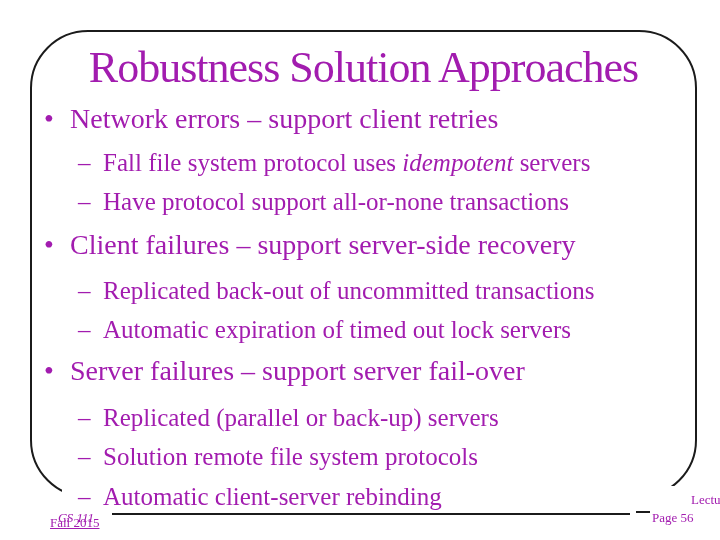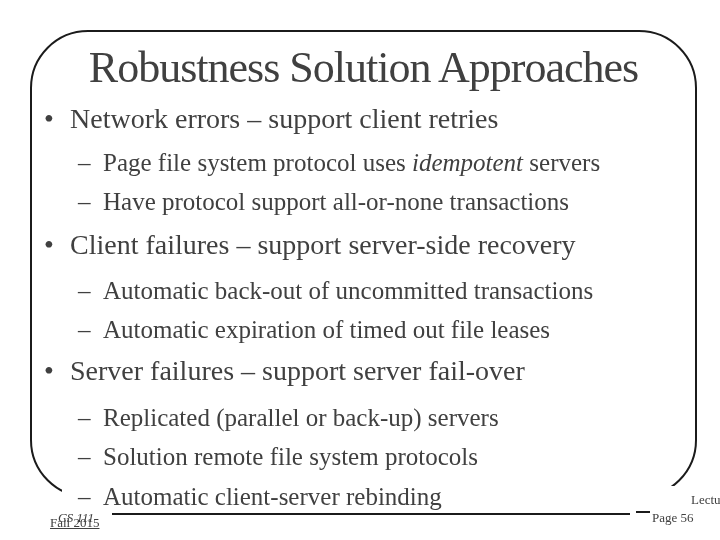--- a/index.html
+++ b/index.html
@@ -1,18 +1,18 @@
 <!DOCTYPE html>
 <html><head>
 <meta charset="utf-8">
 <style>
   html,body { margin:0; padding:0; background:#ffffff; }
   .stage {
     position:relative; width:720px; height:540px; background:#ffffff;
-    color:#404040; font-family:"Liberation Serif", serif; overflow:hidden;
+    color:#a21caf; font-family:"Liberation Serif", serif; overflow:hidden;
   }
   .frame {
     position:absolute; left:30px; top:30px; width:663px; height:464px;
     border:2px solid #1b1b1b; border-radius:58px; z-index:1;
   }
   
   .frame-cover {
     position:absolute; left:62px; top:486px; width:618px; height:27px;
     background:#ffffff; z-index:2;
   }
@@ -43,38 +43,38 @@
   <div class="frame-cover"></div>
 
   <div class="title">Robustness Solution Approaches</div>
 
   <div class="line l1" style="top:105px">
     <span class="marker">•</span>
     <span class="txt">Network errors – support client retries</span>
   </div>
   <div class="line l2" style="top:150px">
     <span class="marker">–</span>
-    <span class="txt"><span>Page file system protocol uses </span><i>idempotent</i><span> servers</span></span>
+    <span class="txt"><span>Fall file system protocol uses </span><i>idempotent</i><span> servers</span></span>
   </div>
   <div class="line l2" style="top:189px">
     <span class="marker">–</span>
     <span class="txt">Have protocol support all-or-none transactions</span>
   </div>
 
   <div class="line l1" style="top:231px">
     <span class="marker">•</span>
     <span class="txt">Client failures – support server-side recovery</span>
   </div>
   <div class="line l2" style="top:278px">
     <span class="marker">–</span>
-    <span class="txt">Automatic back-out of uncommitted transactions</span>
+    <span class="txt">Replicated back-out of uncommitted transactions</span>
   </div>
   <div class="line l2" style="top:317px">
     <span class="marker">–</span>
-    <span class="txt">Automatic expiration of timed out file leases</span>
+    <span class="txt">Automatic expiration of timed out lock servers</span>
   </div>
 
   <div class="line l1" style="top:357px">
     <span class="marker">•</span>
     <span class="txt">Server failures – support server fail-over</span>
   </div>
   <div class="line l2" style="top:405px">
     <span class="marker">–</span>
     <span class="txt">Replicated (parallel or back-up) servers</span>
   </div>

